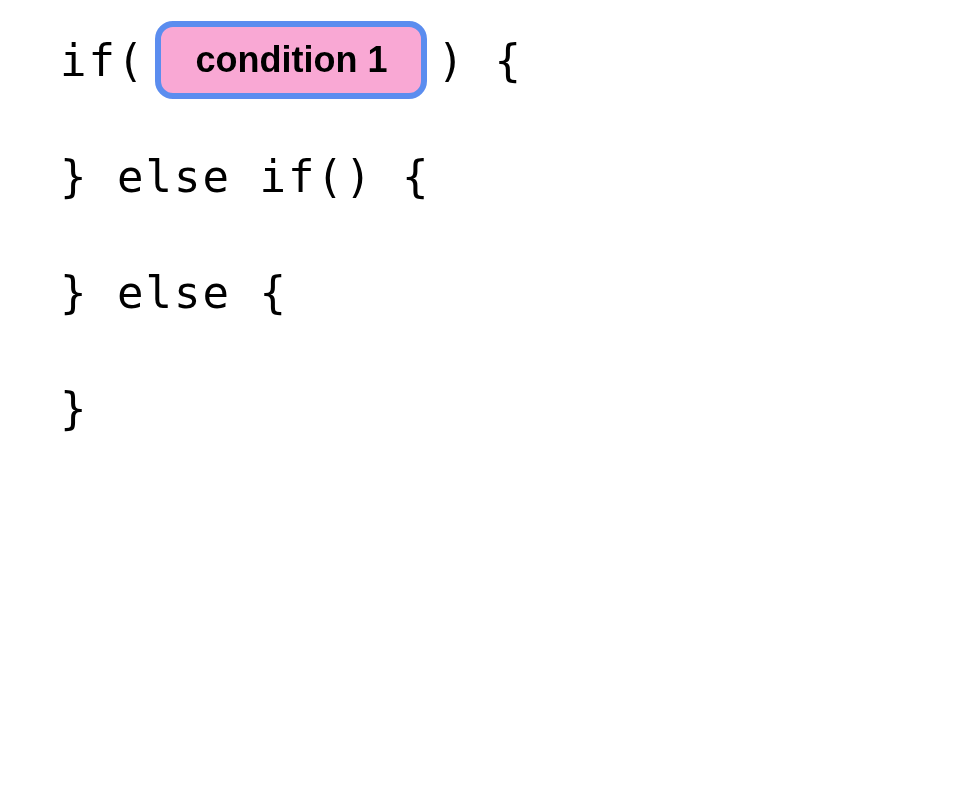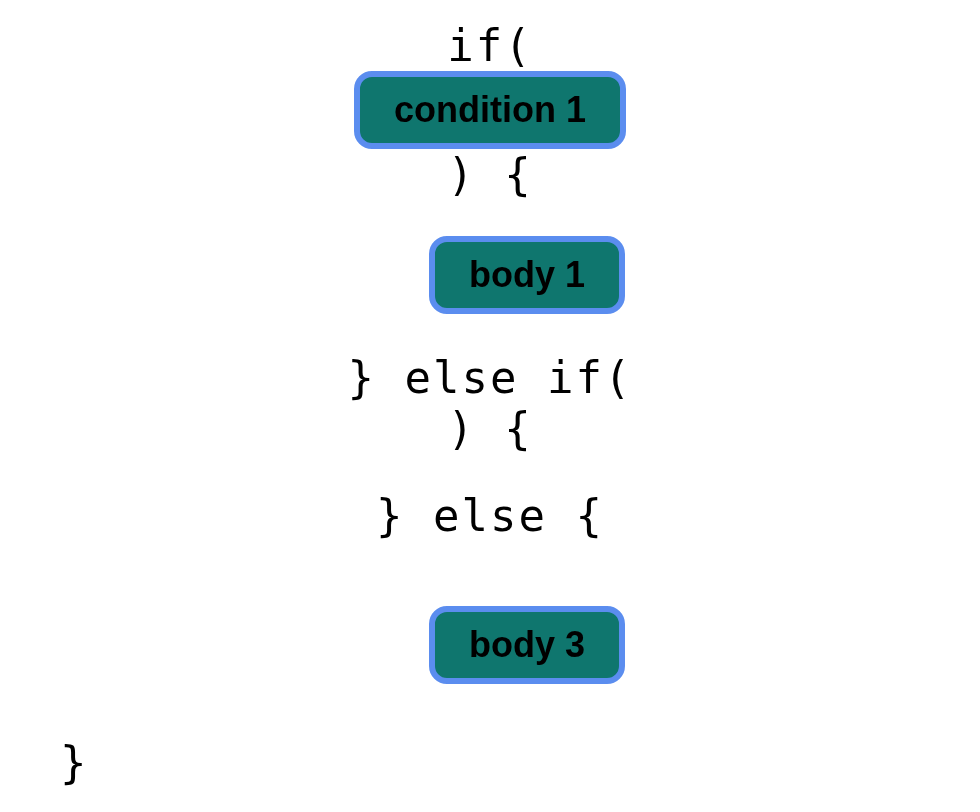--- a/index.html
+++ b/index.html
@@ -34,67 +34,60 @@
       display: inline-flex;
       align-items: center;
       justify-content: center;
       border: 6px solid #5b8def;
       border-radius: 18px;
       padding: 12px 34px;
       font-family: -apple-system, BlinkMacSystemFont, 'Segoe UI', sans-serif;
       font-size: 36px;
       font-weight: 600;
       color: #000000;
-      background: #0f766e;
+      background: #f9a8d4;
       vertical-align: middle;
       margin: 0 10px;
     }
 
     .line {
       display: flex;
       align-items: center;
       min-height: 80px;
       margin-bottom: 28px;
     }
 
     .line-indent {
       padding-left: 74px;
     }
 
     .row-gap {
       margin-bottom: 36px;
-      flex-direction: column;
     }
   </style>
 </head>
 <body>
 
 <div class="diagram">
 
   <div class="line row-gap">
     <span class="code-text">if(</span>
     <span class="slot-box">condition 1</span>
     <span class="code-text">) {</span>
   </div>
 
-  <div class="line line-indent row-gap">
-    <span class="slot-box">body 1</span>
-  </div>
 
   <div class="line row-gap">
     <span class="code-text">} else if(</span>
     <span class="code-text">) {</span>
   </div>
 
 
   <div class="line row-gap">
     <span class="code-text">} else {</span>
   </div>
 
-  <div class="line line-indent row-gap">
-    <span class="slot-box">body 3</span>
-  </div>
 
   <div class="line">
     <span class="code-text">}</span>
   </div>
 
 </div>
 
 </body></html>

